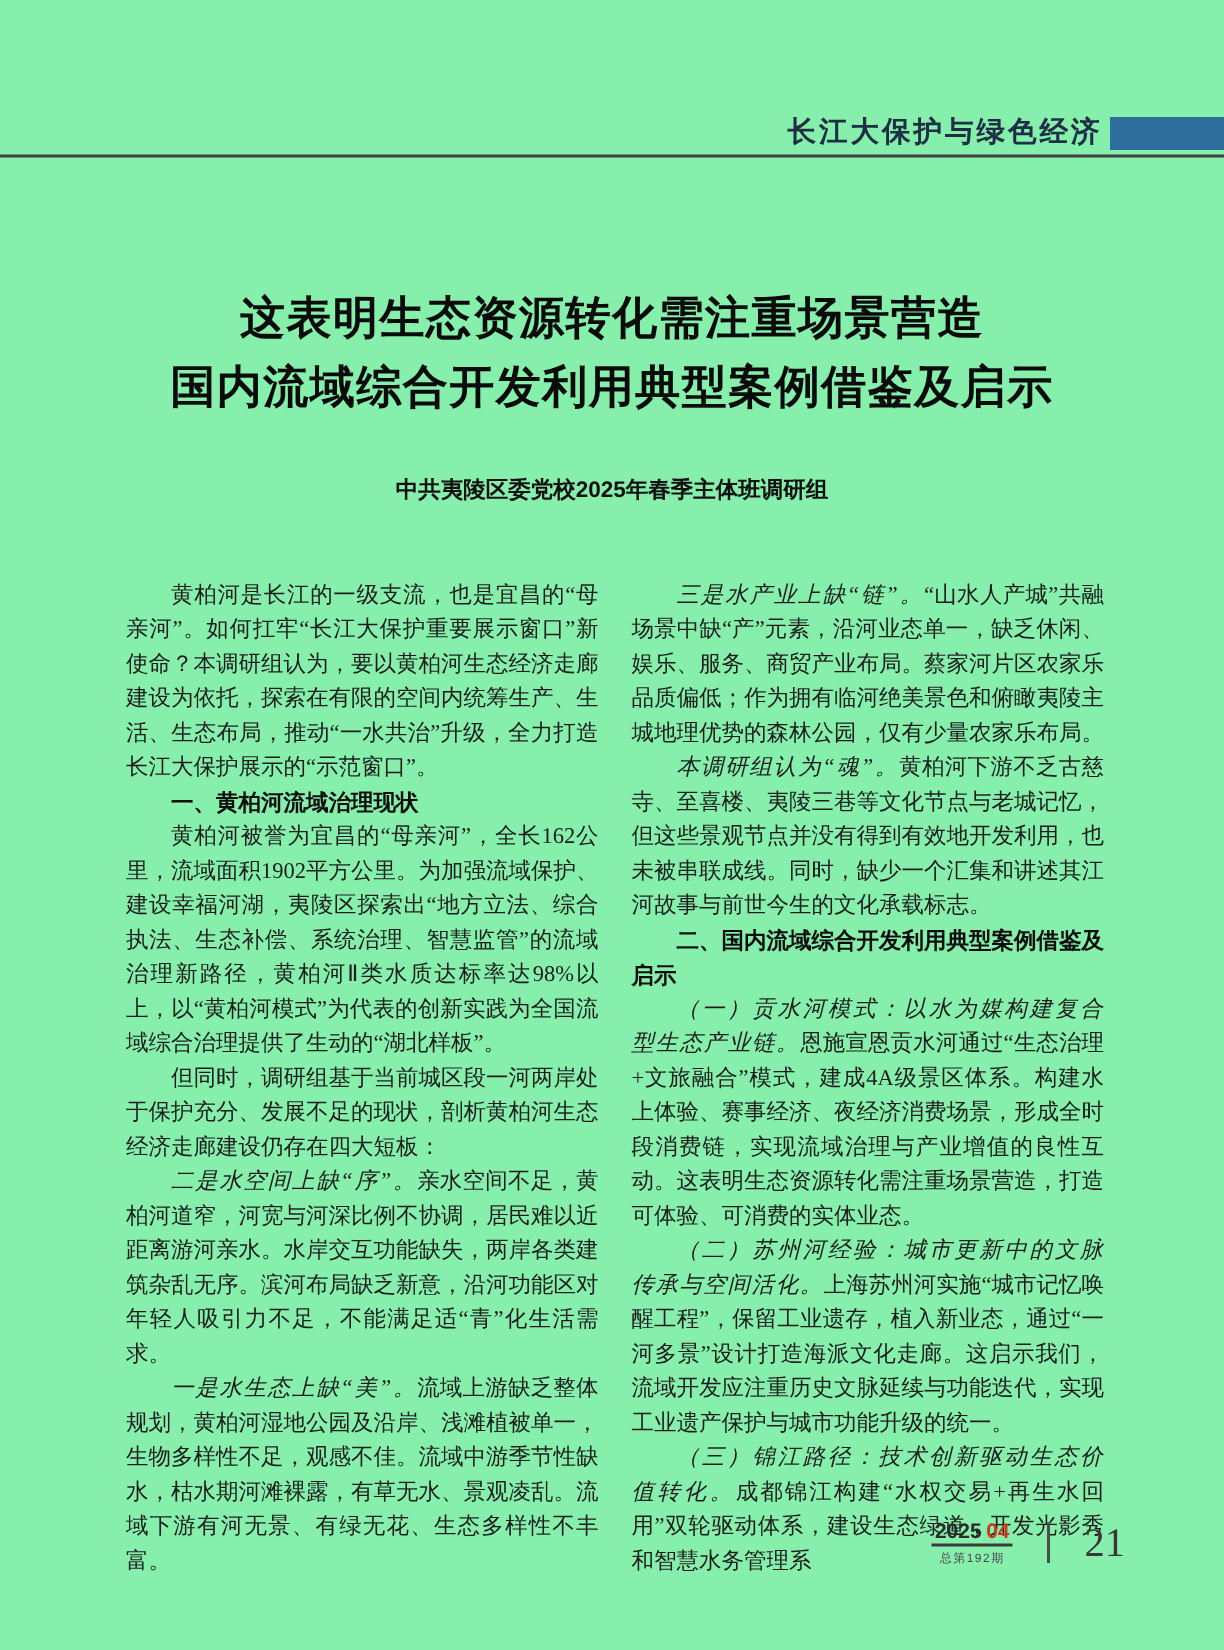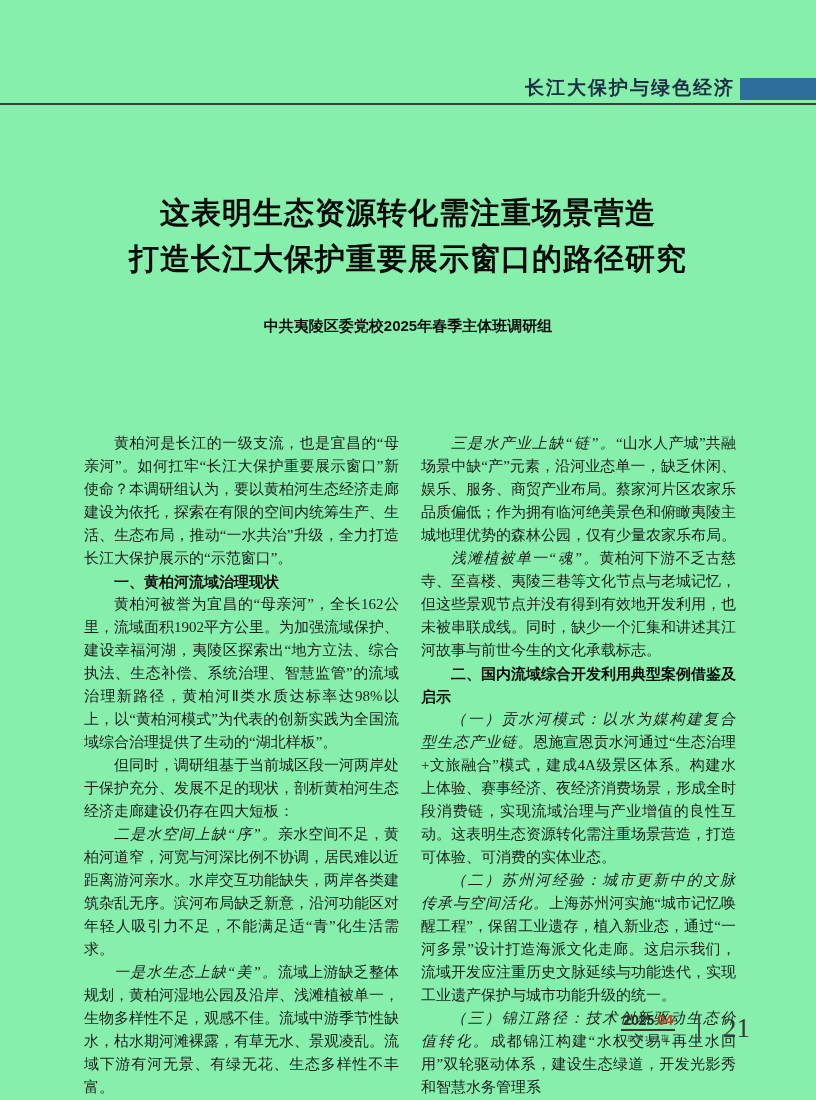--- a/index.html
+++ b/index.html
@@ -23,21 +23,21 @@
     font-weight:bold; font-size:30px; line-height:46px; color:#0b0b0b; letter-spacing:1px;
   }
   .byline {
     position:absolute; top:317px; left:0; width:816px; text-align:center;
     font-family:"Liberation Sans", sans-serif; font-weight:bold; font-size:15px; color:#101010;
   }
 
   
   .col {
     position:absolute; top:386px; width:315px;
-    font-size:15px; line-height:23px; text-align:justify; color:#1c1c1c;margin-top:46px;
+    font-size:15px; line-height:23px; text-align:justify; color:#1c1c1c;
   }
   .col-left  { left:84px; }
   .col-right { left:421px; }
   .col p  { margin:0; text-indent:2em; }
   .col h3 {
     margin:0; font-size:15px; line-height:23px; text-indent:2em;
     font-family:"Liberation Sans", sans-serif; font-weight:bold; color:#0d0d0d;
   }
   .lead { font-style:italic; letter-spacing:1px; }
 
@@ -66,36 +66,36 @@
 <body>
 
 <div class="page">
 
   <div class="masthead-title">长江大保护与绿色经济</div>
   <div class="masthead-block" style="background: rgb(45, 110, 157);"></div>
   <div class="masthead-rule"></div>
 
   <div class="article-title">
     <div>这表明生态资源转化需注重场景营造</div>
-    <div>打造长江大保护重要展示窗口的路径研究</div>
+    <div>国内流域综合开发利用典型案例借鉴及启示</div>
   </div>
 
   <div class="byline">中共夷陵区委党校2025年春季主体班调研组</div>
 
   <div class="col col-left">
       <p>黄柏河是长江的一级支流，也是宜昌的“母亲河”。如何扛牢“长江大保护重要展示窗口”新使命？本调研组认为，要以黄柏河生态经济走廊建设为依托，探索在有限的空间内统筹生产、生活、生态布局，推动“一水共治”升级，全力打造长江大保护展示的“示范窗口”。</p>
       <h3>一、黄柏河流域治理现状</h3>
       <p>黄柏河被誉为宜昌的“母亲河”，全长162公里，流域面积1902平方公里。为加强流域保护、建设幸福河湖，夷陵区探索出“地方立法、综合执法、生态补偿、系统治理、智慧监管”的流域治理新路径，黄柏河Ⅱ类水质达标率达98%以上，以“黄柏河模式”为代表的创新实践为全国流域综合治理提供了生动的“湖北样板”。</p>
       <p>但同时，调研组基于当前城区段一河两岸处于保护充分、发展不足的现状，剖析黄柏河生态经济走廊建设仍存在四大短板：</p>
       <p><span class="lead">二是水空间上缺“序”。</span>亲水空间不足，黄柏河道窄，河宽与河深比例不协调，居民难以近距离游河亲水。水岸交互功能缺失，两岸各类建筑杂乱无序。滨河布局缺乏新意，沿河功能区对年轻人吸引力不足，不能满足适“青”化生活需求。</p>
       <p><span class="lead">一是水生态上缺“美”。</span>流域上游缺乏整体规划，黄柏河湿地公园及沿岸、浅滩植被单一，生物多样性不足，观感不佳。流域中游季节性缺水，枯水期河滩裸露，有草无水、景观凌乱。流域下游有河无景、有绿无花、生态多样性不丰富。</p>
     </div>
   <div class="col col-right">
       <p><span class="lead">三是水产业上缺“链”。</span>“山水人产城”共融场景中缺“产”元素，沿河业态单一，缺乏休闲、娱乐、服务、商贸产业布局。蔡家河片区农家乐品质偏低；作为拥有临河绝美景色和俯瞰夷陵主城地理优势的森林公园，仅有少量农家乐布局。</p>
-      <p><span class="lead">浅滩植被单一“魂”。</span>黄柏河下游不乏古慈寺、至喜楼、夷陵三巷等文化节点与老城记忆，但这些景观节点并没有得到有效地开发利用，也未被串联成线。同时，缺少一个汇集和讲述其江河故事与前世今生的文化承载标志。</p>
+      <p><span class="lead">本调研组认为“魂”。</span>黄柏河下游不乏古慈寺、至喜楼、夷陵三巷等文化节点与老城记忆，但这些景观节点并没有得到有效地开发利用，也未被串联成线。同时，缺少一个汇集和讲述其江河故事与前世今生的文化承载标志。</p>
       <h3>二、国内流域综合开发利用典型案例借鉴及启示</h3>
       <p><span class="lead">（一）贡水河模式：以水为媒构建复合型生态产业链。</span>恩施宣恩贡水河通过“生态治理+文旅融合”模式，建成4A级景区体系。构建水上体验、赛事经济、夜经济消费场景，形成全时段消费链，实现流域治理与产业增值的良性互动。这表明生态资源转化需注重场景营造，打造可体验、可消费的实体业态。</p>
       <p><span class="lead">（二）苏州河经验：城市更新中的文脉传承与空间活化。</span>上海苏州河实施“城市记忆唤醒工程”，保留工业遗存，植入新业态，通过“一河多景”设计打造海派文化走廊。这启示我们，流域开发应注重历史文脉延续与功能迭代，实现工业遗产保护与城市功能升级的统一。</p>
       <p><span class="lead">（三）锦江路径：技术创新驱动生态价值转化。</span>成都锦江构建“水权交易+再生水回用”双轮驱动体系，建设生态绿道，开发光影秀和智慧水务管理系</p>
     </div>
 
   <div class="footer">
     <div class="issue-block">
       <div class="issue-line">
         <span class="issue-year">2025</span><span class="issue-month" style="color: rgb(200, 57, 31);">04</span>

